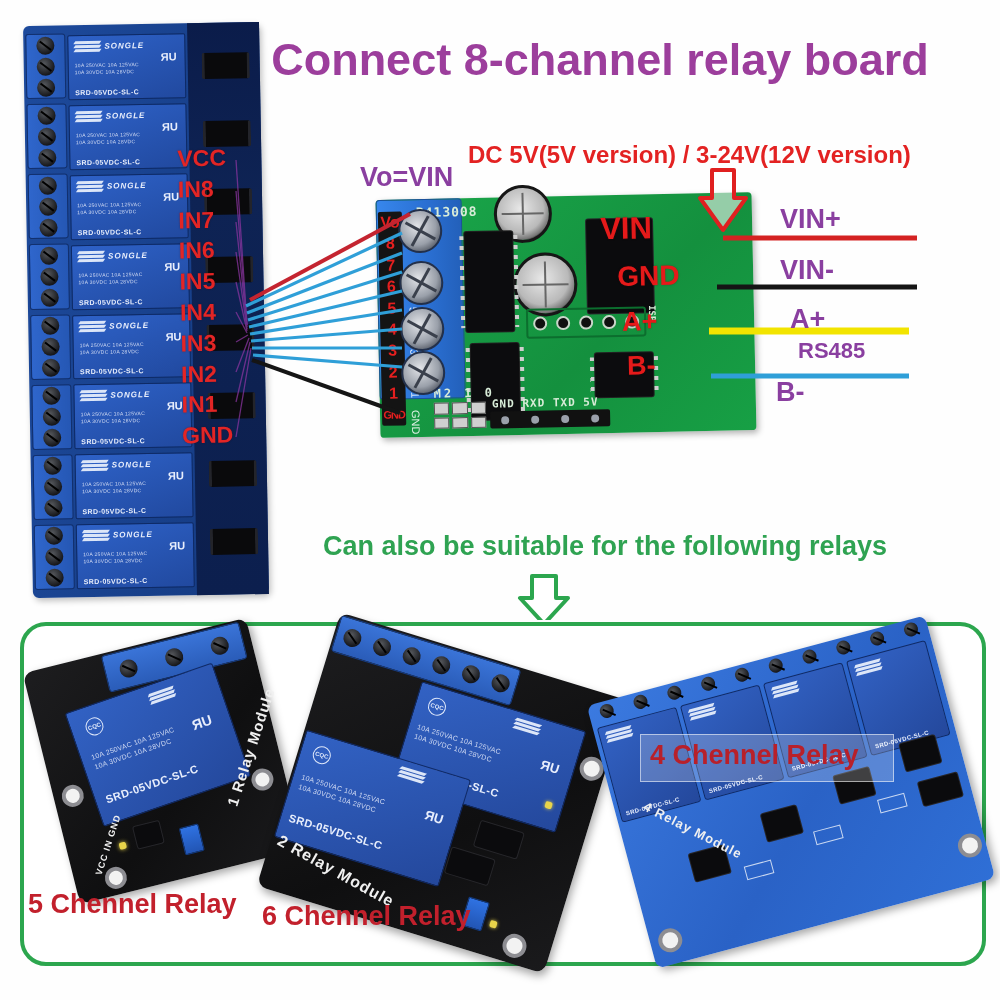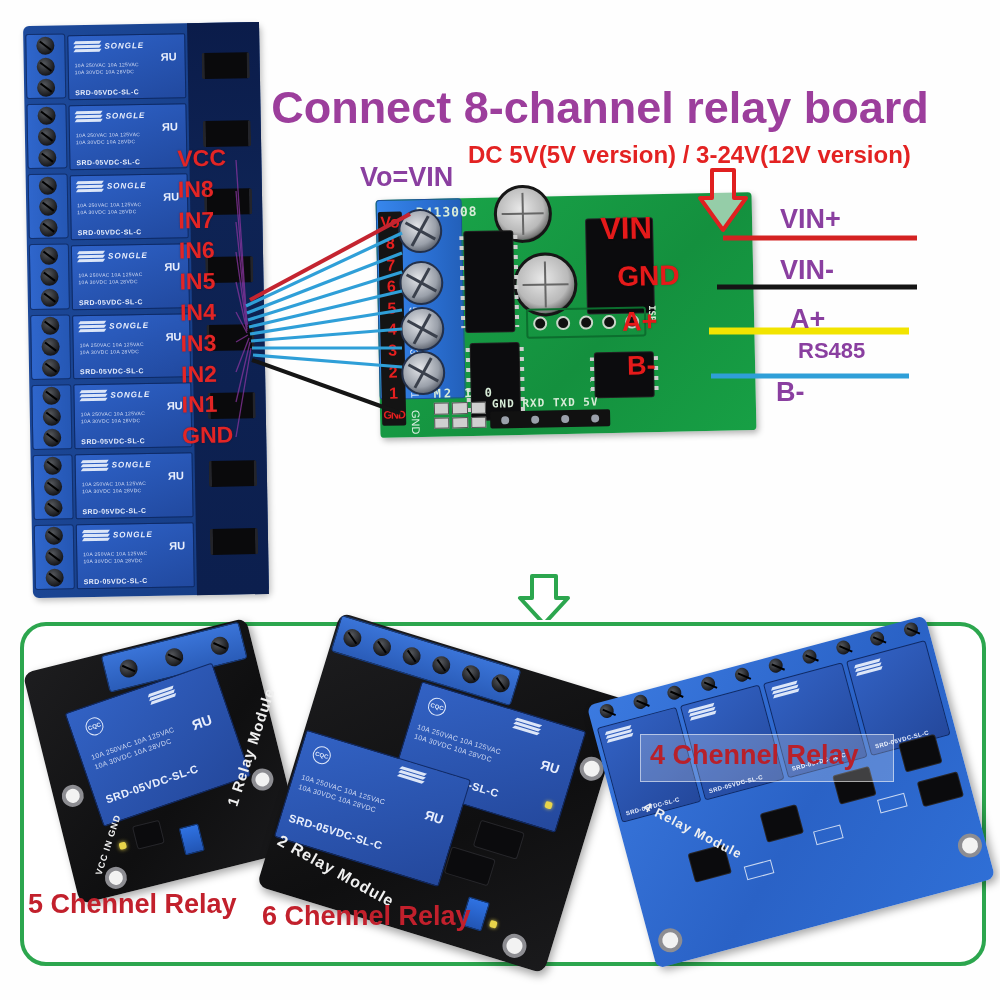--- a/index.html
+++ b/index.html
@@ -3,21 +3,21 @@
 <meta charset="utf-8">
 <style>
   html,body{margin:0;padding:0;background:#fff;}
   .stage{position:relative;width:1000px;height:1000px;background:#fefefe;overflow:hidden;
          font-family:"Liberation Sans",sans-serif;}
   .abs{position:absolute;}
   .nowrap{white-space:nowrap;}
 
   
   .title{left:255px;top:34px;width:690px;text-align:center;font-size:45px;font-weight:bold;
-         color:#9c3e9c;letter-spacing:0px;margin-top:48px;}
+         color:#9c3e9c;letter-spacing:0px;}
   .subtitle{left:250px;top:531px;width:710px;text-align:center;font-size:27px;font-weight:bold;color:#2fa352;}
   .powerspec{left:468px;top:141px;font-size:24px;font-weight:bold;color:#e32222;}
   .purple{color:#8a3fa0;font-weight:bold;font-size:27px;}
 
   
   .board8{left:28px;top:24px;width:236px;height:572px;background:linear-gradient(100deg,#1c4898,#16securi 3a80);
           background:linear-gradient(100deg,#1d4a9c,#153a80);border-radius:6px;transform:rotate(-1deg);
           box-shadow:2px 3px 6px rgba(0,0,0,.25);}
   .tcol{left:2px;top:8px;width:40px;height:556px;display:flex;flex-direction:column;gap:5px;}
   .tblock{flex:1;background:linear-gradient(90deg,#2f66cc,#2557b4);border:1px solid #12306e;border-radius:3px;
@@ -373,20 +373,21 @@
   </svg>
 
   <div class="abs purple nowrap" style="left:360px;top:162px;">Vo=VIN</div>
   <div class="abs powerspec nowrap">DC 5V(5V version) / 3-24V(12V version)</div>
   <div class="abs purple nowrap" style="left:780px;top:204px;">VIN+</div>
   <div class="abs purple nowrap" style="left:780px;top:255px;">VIN-</div>
   <div class="abs purple nowrap" style="left:790px;top:304px;">A+</div>
   <div class="abs purple nowrap" style="left:798px;top:338px;font-size:22px;">RS485</div>
   <div class="abs purple nowrap" style="left:776px;top:377px;">B-</div>
 
+  <div class="abs subtitle nowrap">Can also be suitable for the following relays</div>
 
   <div class="abs bigbox"></div>
 
   <div class="blackpcb" style="left:48px;top:642px;width:230px;height:238px;transform:rotate(-14deg);">
     <div class="hole" style="left:8px;top:120px;width:14px;height:14px;"></div>
     <div class="hole" style="left:196px;top:150px;width:14px;height:14px;"></div>
     <div class="hole" style="left:30px;top:210px;width:14px;height:14px;"></div>
     <div class="mterm" style="left:80px;top:2px;width:140px;height:36px;">
       <i class="screw"></i>
       <i class="screw"></i>

